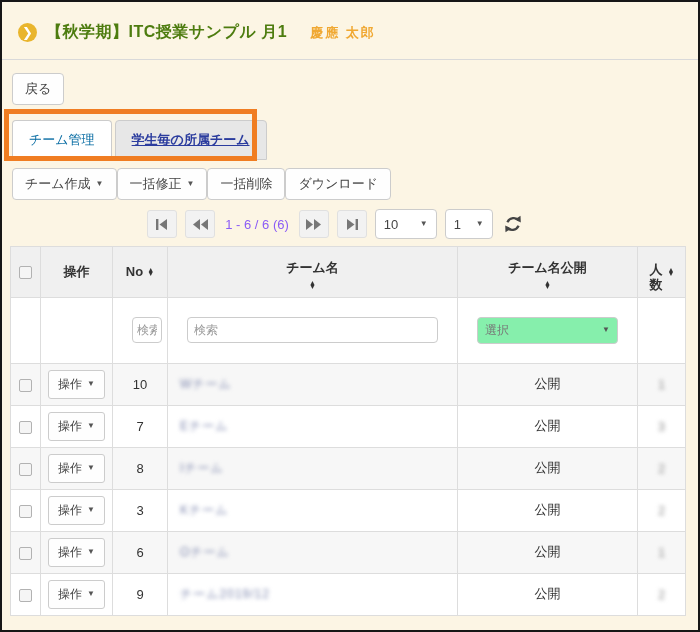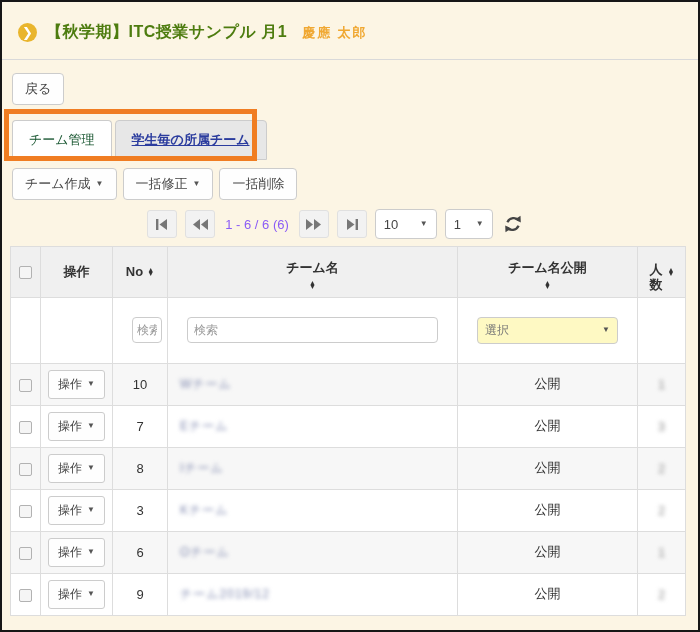--- a/index.html
+++ b/index.html
@@ -25,21 +25,21 @@
     background: #e9b52d; color: #fff;
     font-size: 13px; font-weight: bold;
     display: inline-flex; align-items: center; justify-content: center;
     line-height: 1; flex: 0 0 auto; padding-bottom: 1px;
   }
   .course-title {
     color: #4d7c0f; font-size: 16px; font-weight: bold; letter-spacing: .5px;
   }
   .instructor-name {
     color: #f0a832; font-size: 13px; font-weight: bold;
-    filter: blur(0.7px); margin-left: 6px; letter-spacing: 2px; font-family: Liberation Serif, serif;
+    filter: blur(0.7px); margin-left: 14px; letter-spacing: 2px;
   }
 
   
   .btn {
     display: inline-flex; align-items: center; justify-content: center; gap: 5px;
     background: #fefefe; border: 1px solid #ccc; border-radius: 4px;
     color: #444; font-size: 13px; padding: 6px 12px; cursor: pointer;
     font-family: inherit;
   }
   .caret { font-size: 8px; color: #555; line-height: 1; }
@@ -47,29 +47,29 @@
   .back-top { margin: 13px 0 0 10px; }
   .back-bottom { margin: 14px 0 0 10px; }
 
   
   .tabs-wrap { position: relative; margin-top: 8px; height: 48px; }
   .tabs { display: flex; gap: 3px; padding-left: 10px; position: absolute; top: 7px; left: 0; }
   .tab {
     font-size: 13px; padding: 11px 16px; border: 1px solid #ccc;
     border-radius: 4px 4px 0 0; cursor: pointer; line-height: 1.2;
   }
-  .tab.active { background: #fff; border-bottom-color: #fff; color: #14532d; }
+  .tab.active { background: #fff; border-bottom-color: #fff; color: #0369a1; }
   .tab.inactive { background: #e7e7e7; color: #2b3c9e; font-weight: bold; text-decoration: underline; }
   .tabs-annotation {
     position: absolute; left: 2px; top: -4px; width: 253px; height: 52px;
     border: 5px solid #f07d22; pointer-events: none; z-index: 5;
   }
 
   
-  .toolbar { display: flex; gap: 6px; padding: 7px 0 0 10px; }
+  .toolbar { display: flex; padding: 7px 0 0 10px; }
 
   
   .pagination {
     display: flex; align-items: center; justify-content: center; gap: 8px;
     margin: 9px 0 7px -30px; height: 30px;
   }
   .pg-btn {
     width: 30px; height: 28px; background: #f2f2f2; border: 1px solid #e0e0e0;
     border-radius: 3px; display: inline-flex; align-items: center; justify-content: center;
     cursor: pointer;
@@ -110,21 +110,21 @@
   .filter-input {
     border: 1px solid #ccc; border-radius: 4px; height: 26px;
     font-size: 12px; color: #333; padding: 0 6px; width: 100%;
     font-family: inherit; background: #fff;
   }
   .filter-input::placeholder { color: #999; }
   .filter-input.small { width: 30px; padding: 0 4px; }
   .filter-select {
     display: flex; align-items: center; justify-content: space-between;
     border: 1px solid #ccc; border-radius: 4px; height: 27px; padding: 0 7px;
-    font-size: 12px; color: #777; background: #fef9c3; cursor: pointer;
+    font-size: 12px; color: #777; background: #86efac; cursor: pointer;
   }
 
   .teams tbody tr { height: 42px; }
   .teams tbody tr:nth-child(odd) td { background: #f7f7f7; }
   .teams tbody tr:nth-child(even) td { background: #ffffff; }
   .op-btn { padding: 5px 9px; font-size: 12px; border-radius: 3px; }
   .cell-name { text-align: left !important; padding-left: 12px; }
   .blur-name { color: #7d86ad; filter: blur(2px); font-size: 12px; letter-spacing: 1px; }
   .blur-count { color: #8a8a8a; filter: blur(2px); font-size: 12px; }
 
@@ -162,20 +162,21 @@
   <div class="toolbar">
     <button class="btn">
       <span>チーム作成</span>
       <span class="caret">▼</span>
     </button>
     <button class="btn">
       <span>一括修正</span>
       <span class="caret">▼</span>
     </button>
     <button class="btn">一括削除</button>
+    <button class="btn">ダウンロード</button>
   </div>
 
   
   <div class="pagination">
     <span class="pg-btn">
       <svg width="12" height="11" viewBox="0 0 12 11">
           <rect x="0" y="0" width="2.4" height="11" fill="#777"></rect>
           <polygon points="11,0 11,11 3.5,5.5" fill="#777"></polygon>
         </svg>
     </span>

